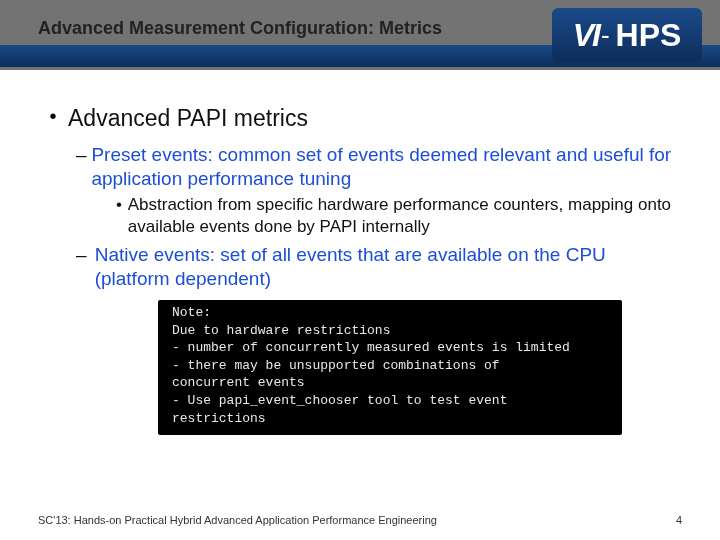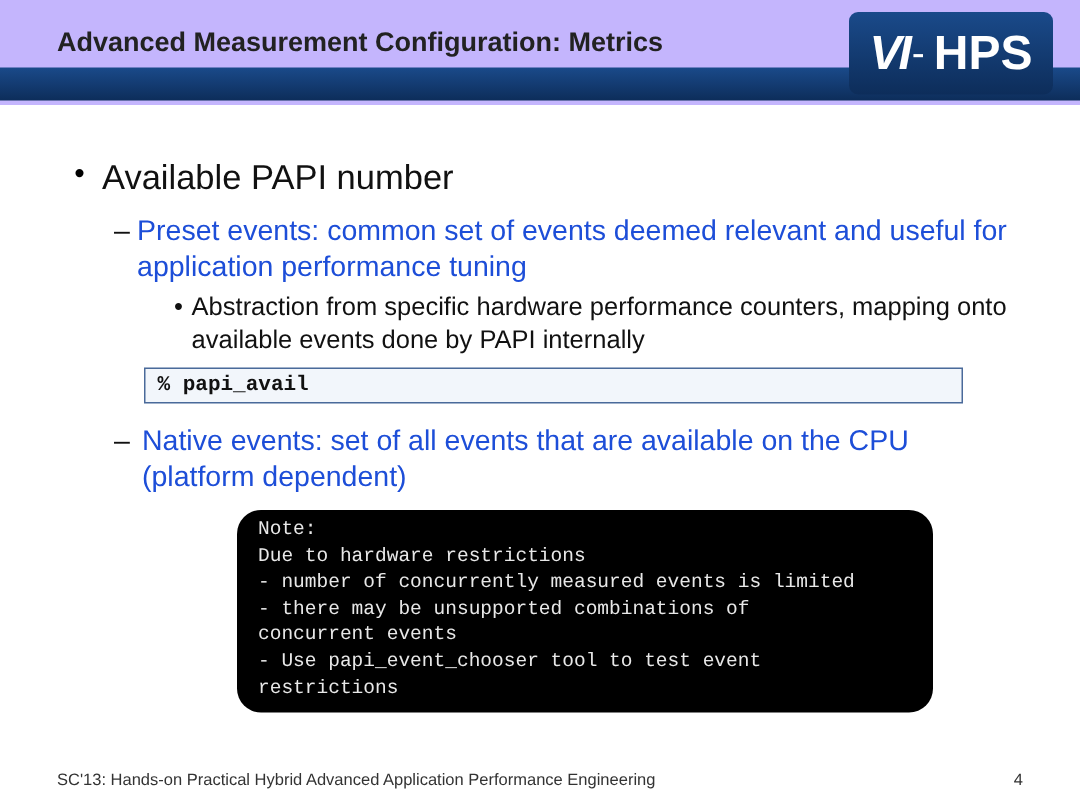--- a/index.html
+++ b/index.html
@@ -7,21 +7,21 @@
     width: 720px;
     height: 540px;
     font-family: Arial, Helvetica, sans-serif;
     background: #fff;
     position: relative;
     overflow: hidden;
   }
   .header {
     position: relative;
     height: 70px;
-    background: #c4b5fd;
+    background: #737373;
   }
   .title {
     position: absolute;
     left: 38px;
     top: 18px;
     font-size: 18px;
     font-weight: bold;
     color: #222;
   }
   .blue-bar {
@@ -29,21 +29,21 @@
     top: 45px;
     left: 0;
     right: 0;
     height: 22px;
     background: linear-gradient(180deg, #1a4a8a 0%, #0d2d5a 100%);
   }
   .logo {
     position: absolute;
     right: 18px;
     top: 8px;
-    width: 136px;
+    width: 150px;
     height: 55px;
     background: linear-gradient(180deg, #1a4a8a 0%, #0d2d5a 100%);
     border-radius: 6px;
     color: #fff;
     display: flex;
     align-items: center;
     justify-content: center;
   }
   .logo-v {
     font-size: 32px;
@@ -123,21 +123,21 @@
     padding: 3px 8px;
     font-family: "Courier New", monospace;
     font-size: 14px;
     font-weight: bold;
     color: #111;
   }
   .note-box {
     margin: 10px 60px 0 120px;
     background: #000;
     color: #e8e8e8;
-    border-radius: 16px;
+    border-radius: 2px;
     padding: 4px 14px 8px 14px;
     font-family: "Courier New", monospace;
     font-size: 13px;
     line-height: 1.35;
     position: relative;
   }
   .note-box .line { white-space: nowrap; }
   .footer {
     position: absolute;
     bottom: 14px;
@@ -159,34 +159,33 @@
     <span class="logo-v">VI</span>
     <span class="logo-dash">-</span>
     <span class="logo-hps">HPS</span>
   </div>
 </div>
 
 <div class="content">
 
   <div class="bullet-l1">
     <div class="dot">•</div>
-    <div class="txt">Available PAPI number</div>
+    <div class="txt">Advanced PAPI metrics</div>
   </div>
 
   <div class="bullet-l2">
     <div class="dash">–</div>
     <div class="txt">Preset events: common set of events deemed relevant and useful for application performance tuning</div>
   </div>
 
   <div class="bullet-l3">
     <div class="dot">•</div>
     <div class="txt">Abstraction from specific hardware performance counters, mapping onto available events done by PAPI internally</div>
   </div>
 
-  <div class="code-box">% papi_avail</div>
 
   <div class="bullet-l2">
     <div class="dash">–</div>
     <div class="txt">Native events: set of all events that are available on the CPU (platform dependent)</div>
   </div>
 
 
   <div class="note-box">
     <div class="line">Note:</div>
     <div class="line">Due to hardware restrictions</div>

